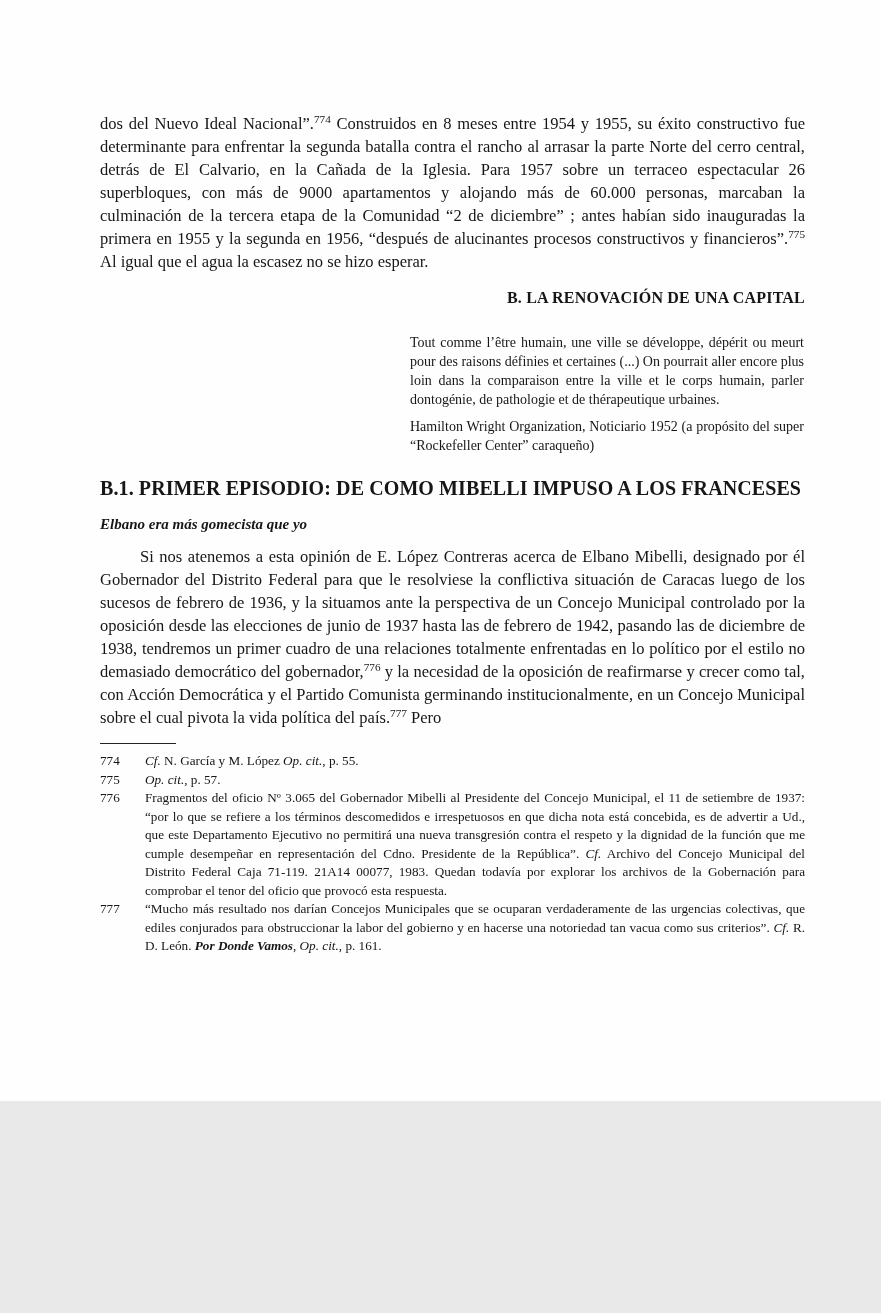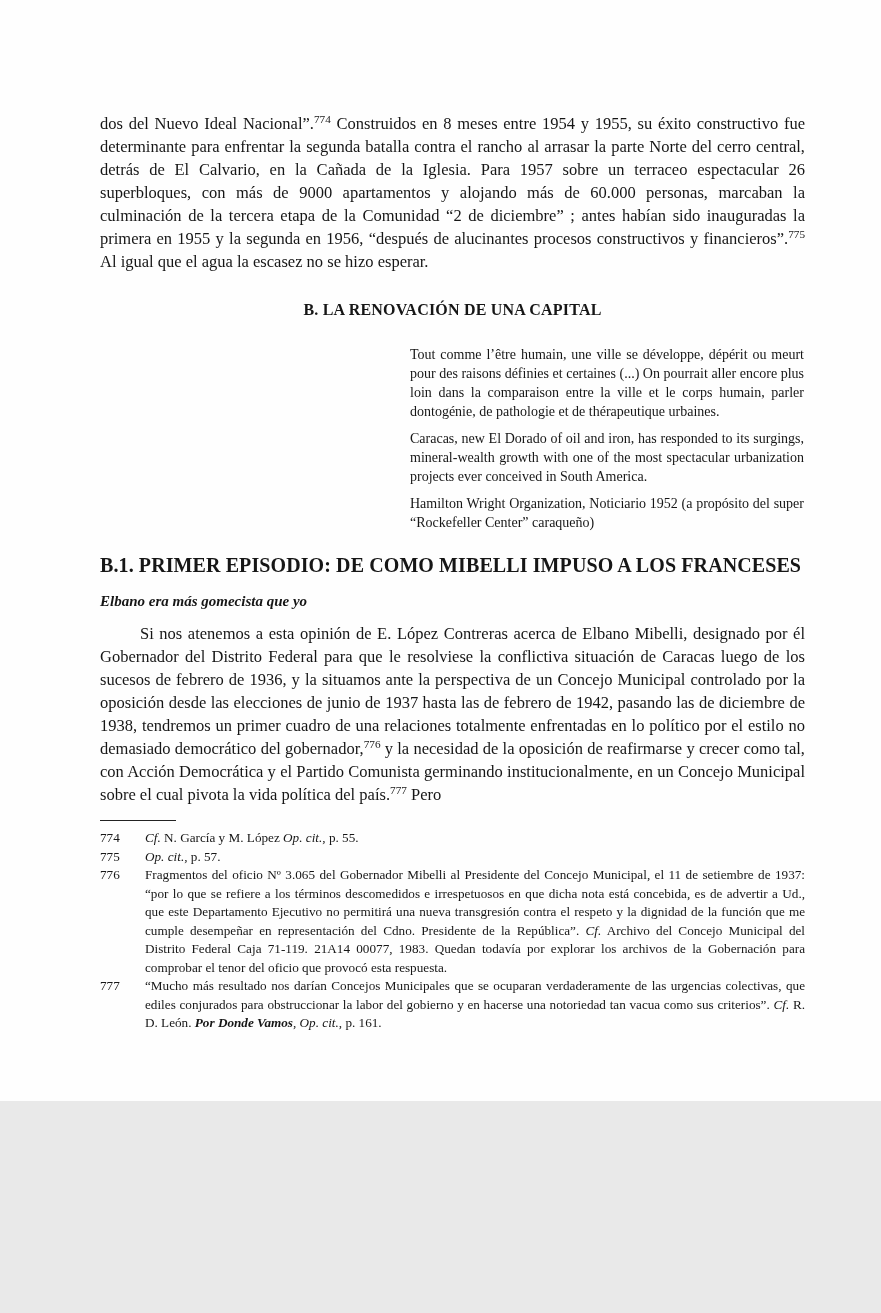--- a/index.html
+++ b/index.html
@@ -26,22 +26,22 @@
     line-height: 23px;
     text-align: justify;
   }
   p.body-par.indent { text-indent: 40px; margin-top: 12px; }
   sup {
     font-size: 0.68em;
     vertical-align: super;
     line-height: 0;
   }
   .section-heading {
-    margin: 28px 0 0 0;
-    text-align: center;
+    margin: 16px 0 0 0;
+    text-align: right;
     font-size: 16px;
     font-weight: bold;
     letter-spacing: 0.2px;
   }
   .quote-block {
     margin: 26px 0 0 310px;
     width: 394px;
     font-size: 14px;
     line-height: 19px;
   }
@@ -87,21 +87,20 @@
 
 <div class="page">
   <main class="content">
 
     <p class="body-par"><span>dos del Nuevo Ideal Nacional”.</span><sup>774</sup><span> Construidos en 8 meses entre 1954 y 1955, su éxito constructivo fue determinante para enfrentar la segunda batalla contra el rancho al arrasar la parte Norte del cerro central, detrás de El Calvario, en la Cañada de la Iglesia. Para 1957 sobre un terraceo espectacular 26 superbloques, con más de 9000 apartamentos y alojando más de 60.000 personas, marcaban la culminación de la tercera etapa de la Comunidad “2 de diciembre” ; antes habían sido inauguradas la primera en 1955 y la segunda en 1956, “después de alucinantes procesos constructivos y financieros”.</span><sup>775</sup><span> Al igual que el agua la escasez no se hizo esperar.</span></p>
 
     <h2 class="section-heading">B. LA RENOVACIÓN DE UNA CAPITAL</h2>
 
     <div class="quote-block">
       <p class="quote"><span>Tout comme l’être humain, une ville se développe, dépérit ou meurt pour des raisons définies et certaines (...) On pourrait aller encore plus loin dans la comparaison entre la ville et le corps humain, parler dontogénie, de pathologie et de thérapeutique urbaines.</span></p>
-      <p class="quote"><span>Caracas, new El Dorado of oil and iron, has responded to its surgings, mineral-wealth growth with one of the most spectacular urbanization projects ever conceived in South America.</span></p>
       <p class="attribution"><span>Hamilton Wright Organization, Noticiario 1952 (a propósito del super “Rockefeller Center” caraqueño)</span></p>
     </div>
 
     <h3 class="subsection-heading">B.1. PRIMER EPISODIO: DE COMO MIBELLI IMPUSO A LOS FRANCESES</h3>
 
     <h4 class="runin-heading">Elbano era más gomecista que yo</h4>
 
     <p class="body-par indent"><span>Si nos atenemos a esta opinión de E. López Contreras acerca de Elbano Mibelli, designado por él Gobernador del Distrito Federal para que le resolviese la conflictiva situación de Caracas luego de los sucesos de febrero de 1936, y la situamos ante la perspectiva de un Concejo Municipal controlado por la oposición desde las elecciones de junio de 1937 hasta las de febrero de 1942, pasando las de diciembre de 1938, tendremos un primer cuadro de una relaciones totalmente enfrentadas en lo político por el estilo no demasiado democrático del gobernador,</span><sup>776</sup><span> y la necesidad de la oposición de reafirmarse y crecer como tal, con Acción Democrática y el Partido Comunista germinando institucionalmente, en un Concejo Municipal sobre el cual pivota la vida política del país.</span><sup>777</sup><span> Pero</span></p>
 
     <hr class="footnote-sep">

